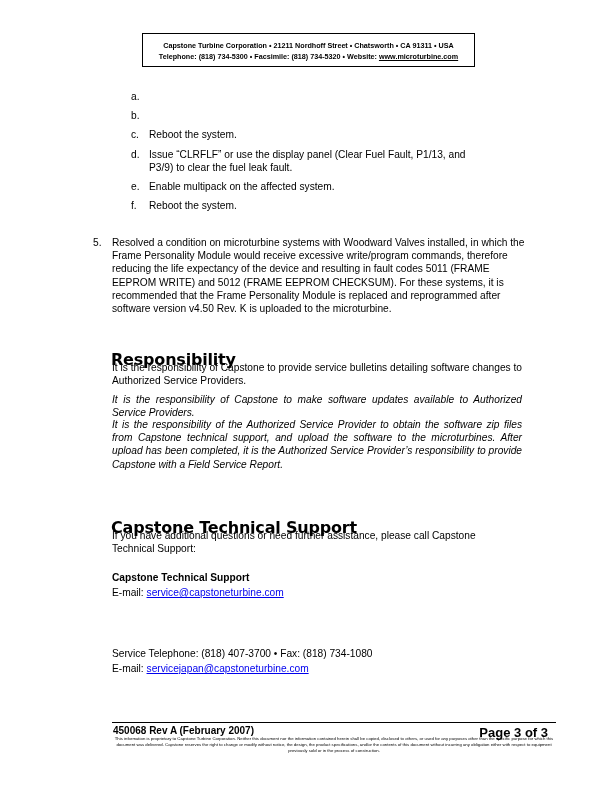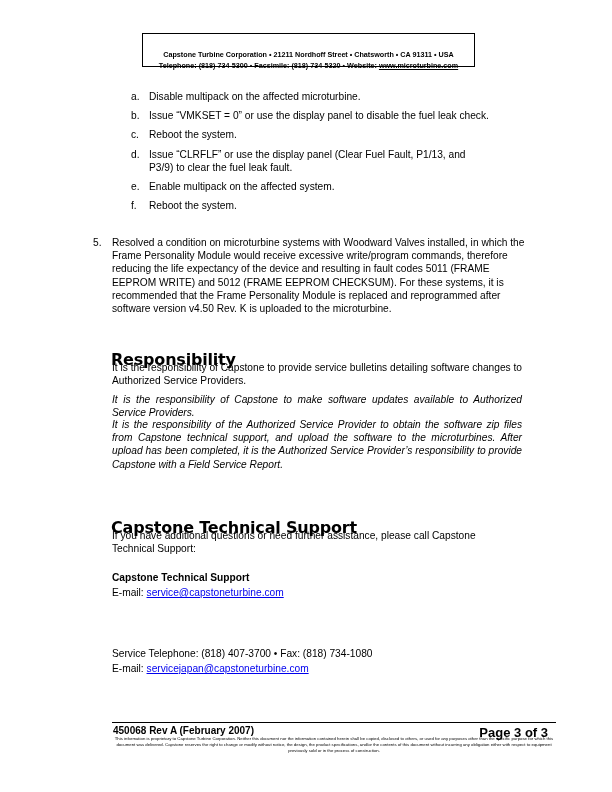--- a/index.html
+++ b/index.html
@@ -1,20 +1,20 @@
 <!DOCTYPE html>
 <html><head>
 <meta charset="utf-8">
 <style>
   html, body { margin: 0; padding: 0; background: #ffffff; }
   body { width: 612px; height: 792px; position: relative; overflow: hidden;
          font-family: "Liberation Sans", sans-serif; color: #000; }
   .header-box { position: absolute; left: 142px; top: 33px; width: 333px; height: 34px;
                 border: 1px solid #000; box-sizing: border-box; text-align: center;
-                font-size: 7.2px; font-weight: bold; line-height: 11px; padding-top: 15px; }
+                font-size: 7.2px; font-weight: bold; line-height: 11px; padding-top: 6px; }
   .header-box .link { color: #000; text-decoration: underline; }
   .list { position: absolute; left: 131px; top: 90px; width: 420px; font-size: 10.2px; line-height: 13.2px; }
   .list .item { display: flex; margin-bottom: 6px; }
   .list .mk { width: 18px; flex: none; }
   .num5 { position: absolute; left: 93px; top: 236px; width: 440px; font-size: 10.2px; line-height: 13.2px; display: flex; }
   .num5 .mk { width: 19px; flex: none; }
   h2 { position: absolute; left: 95px; margin: 16px; font-family: "DejaVu Sans", sans-serif; font-weight: bold; font-size: 16px; letter-spacing: -0.2px; }
   .para { position: absolute; left: 112px; width: 410px; font-size: 10.2px; line-height: 13.2px; margin: 0; }
   .para.just { text-align: justify; font-style: italic; }
   .contact { position: absolute; left: 112px; font-size: 10.2px; line-height: 15px; }
@@ -29,25 +29,23 @@
 <body>
 
 <div class="header-box">
   <div>Capstone Turbine Corporation • 21211 Nordhoff Street • Chatsworth • CA 91311 • USA</div>
   <div><span>Telephone: (818) 734-5300 • Facsimile: (818) 734-5320 • Website: </span><span class="link">www.microturbine.com</span></div>
 </div>
 
 <div class="list">
   <div class="item">
       <span class="mk">a.</span>
-      <span>Disable multipack on the affected microturbine.</span>
     </div>
   <div class="item">
       <span class="mk">b.</span>
-      <span>Issue “VMKSET = 0” or use the display panel to disable the fuel leak check.</span>
     </div>
   <div class="item">
       <span class="mk">c.</span>
       <span>Reboot the system.</span>
     </div>
   <div class="item" style="width:360px">
       <span class="mk">d.</span>
       <span>Issue “CLRFLF” or use the display panel (Clear Fuel Fault, P1/13, and P3/9) to clear the fuel leak fault.</span>
     </div>
   <div class="item">

